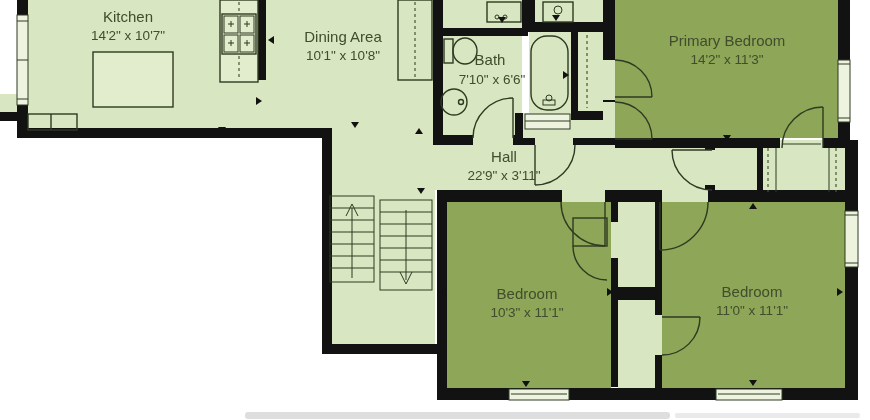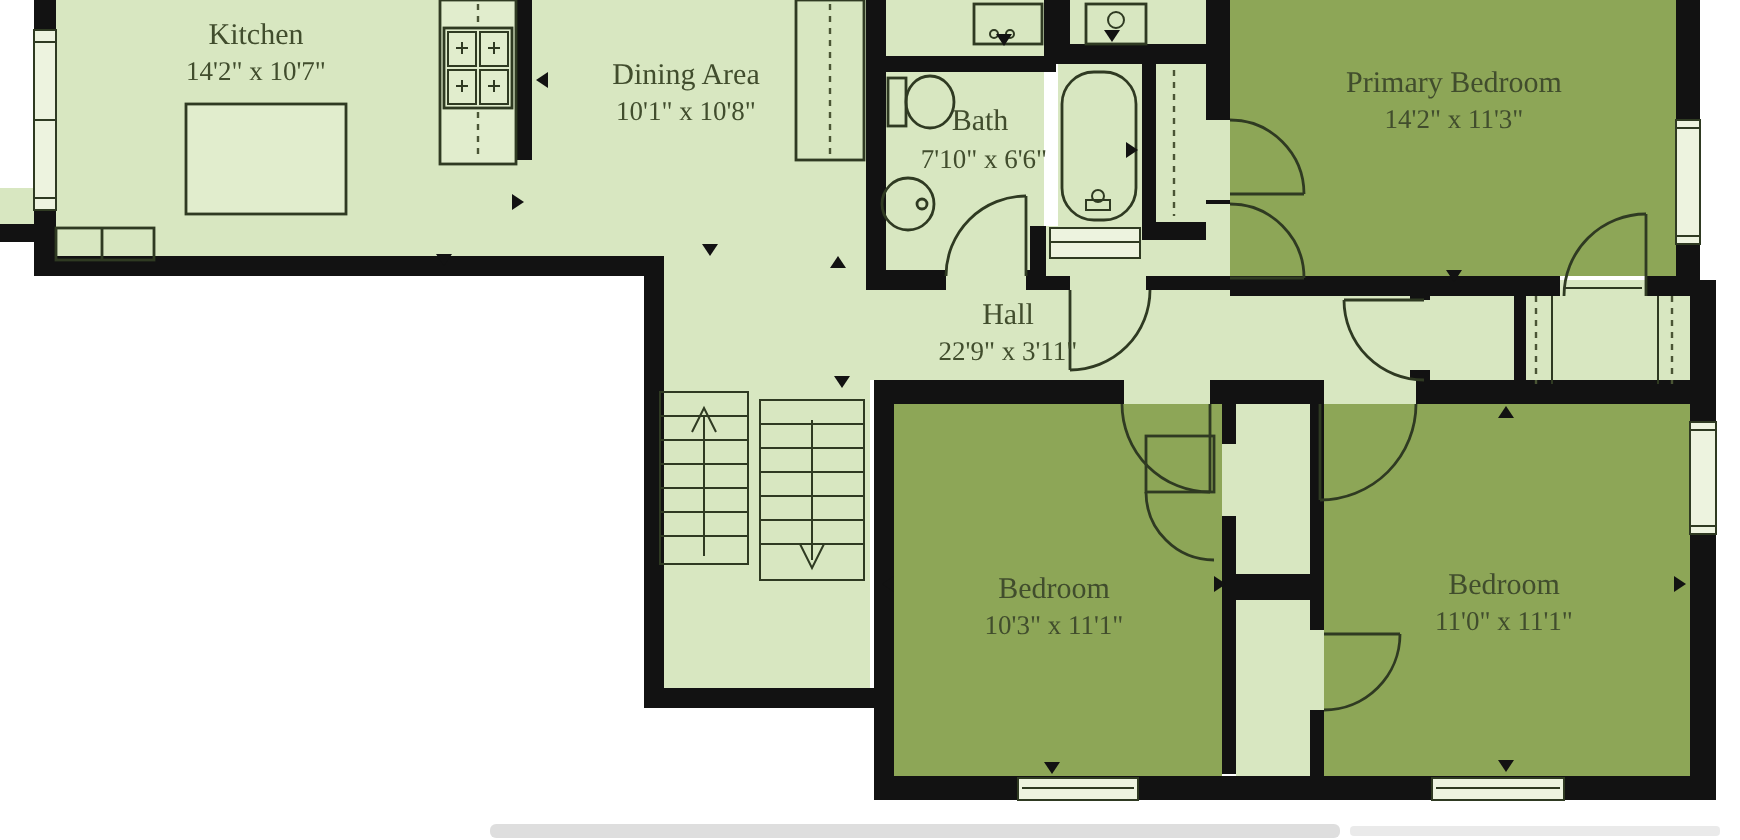--- a/index.html
+++ b/index.html
@@ -1,17 +1,17 @@
 <!DOCTYPE html>
 <html><head>
 <meta charset="utf-8">
 <style>
   html,body{margin:0;padding:0;background:#ffffff;}
   .stage{position:relative;width:870px;height:420px;background:#fff;overflow:hidden;
-         font-family:Liberation Serif, serif;}
+         font-family:Liberation Sans, sans-serif;}
   svg{display:block;}
   text.room-name{font-size:15px;fill:#414d2d;text-anchor:middle;}
   text.room-dims{font-size:13.5px;fill:#414d2d;text-anchor:middle;}
   .wall{fill:#121212;}
   .floor-light{fill:#d8e7c1;}
   .floor-dark{fill:#8da657;}
   .fx{stroke:#2f3a22;stroke-width:1.4;fill:none;}
   .fxfill{stroke:#2f3a22;stroke-width:1.4;fill:#e1edcd;}
   .dash{stroke:#4a5535;stroke-width:1.2;fill:none;stroke-dasharray:3,3;}
   .thin{stroke:#2f3a22;stroke-width:1;fill:none;}

